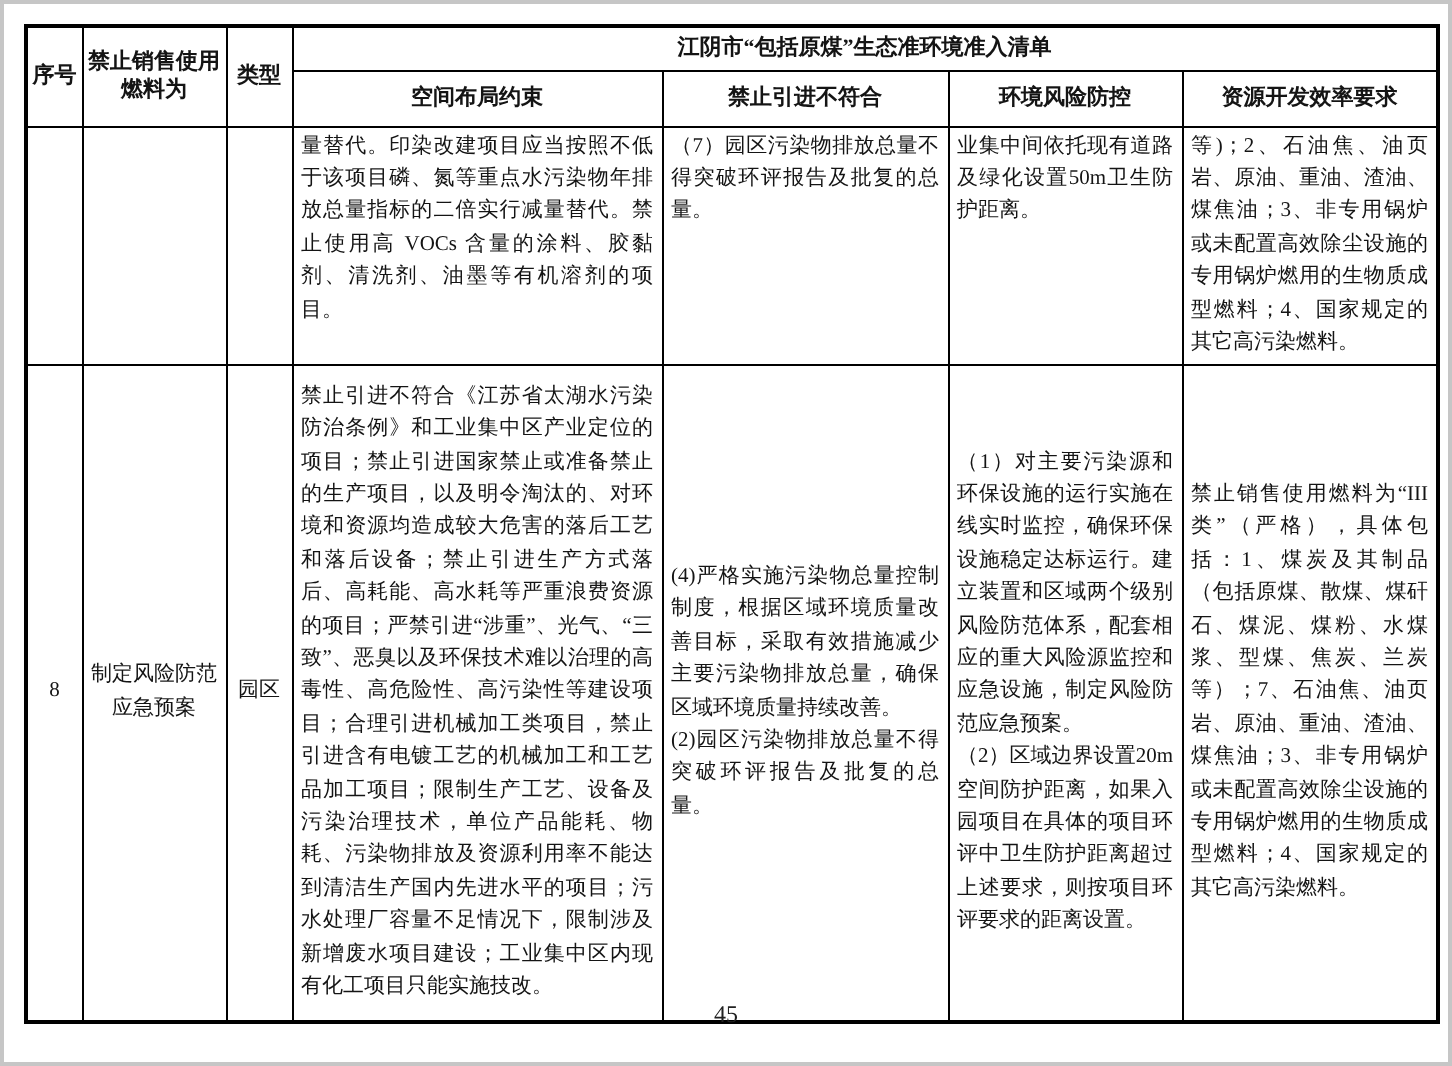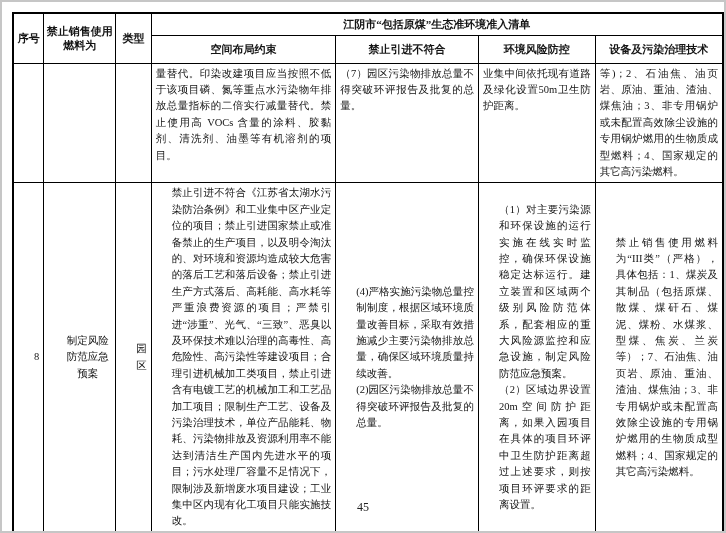--- a/index.html
+++ b/index.html
@@ -40,21 +40,21 @@
   tr.r1 { height: 100px; }
   tr.r2 { height: 328px; }
   td.c {
     font-size: 10.5px;
     line-height: 16.4px;
     padding: 2px 4px;
     text-align: justify;
     white-space: pre-line;
   }
   tr.r1 td.c { vertical-align: top; }
-  tr.r2 td.c { vertical-align: middle; padding-left: 20px; }
+  tr.r2 td.c { vertical-align: middle; }
   td.center {
     text-align: center;
     vertical-align: middle;
     white-space: normal;
   }
   .footer {
     position: absolute;
     left: 0;
     top: 498px;
     width: 100%;
@@ -82,21 +82,21 @@
       <tr class="h1">
         <th rowspan="2">序号</th>
         <th rowspan="2">禁止销售使用燃料为</th>
         <th rowspan="2">类型</th>
         <th colspan="4">江阴市“包括原煤”生态准环境准入清单</th>
       </tr>
       <tr class="h2">
         <th>空间布局约束</th>
         <th>禁止引进不符合</th>
         <th>环境风险防控</th>
-        <th>设备及污染治理技术</th>
+        <th>资源开发效率要求</th>
       </tr>
     </thead>
     <tbody>
       <tr class="r1">
         <td class="c center"></td>
         <td class="c center"></td>
         <td class="c center"></td>
         <td class="c">量替代。印染改建项目应当按照不低于该项目磷、氮等重点水污染物年排放总量指标的二倍实行减量替代。禁止使用高 VOCs 含量的涂料、胶黏剂、清洗剂、油墨等有机溶剂的项目。</td>
         <td class="c">（7）园区污染物排放总量不得突破环评报告及批复的总量。</td>
         <td class="c">业集中间依托现有道路及绿化设置50m卫生防护距离。</td>

